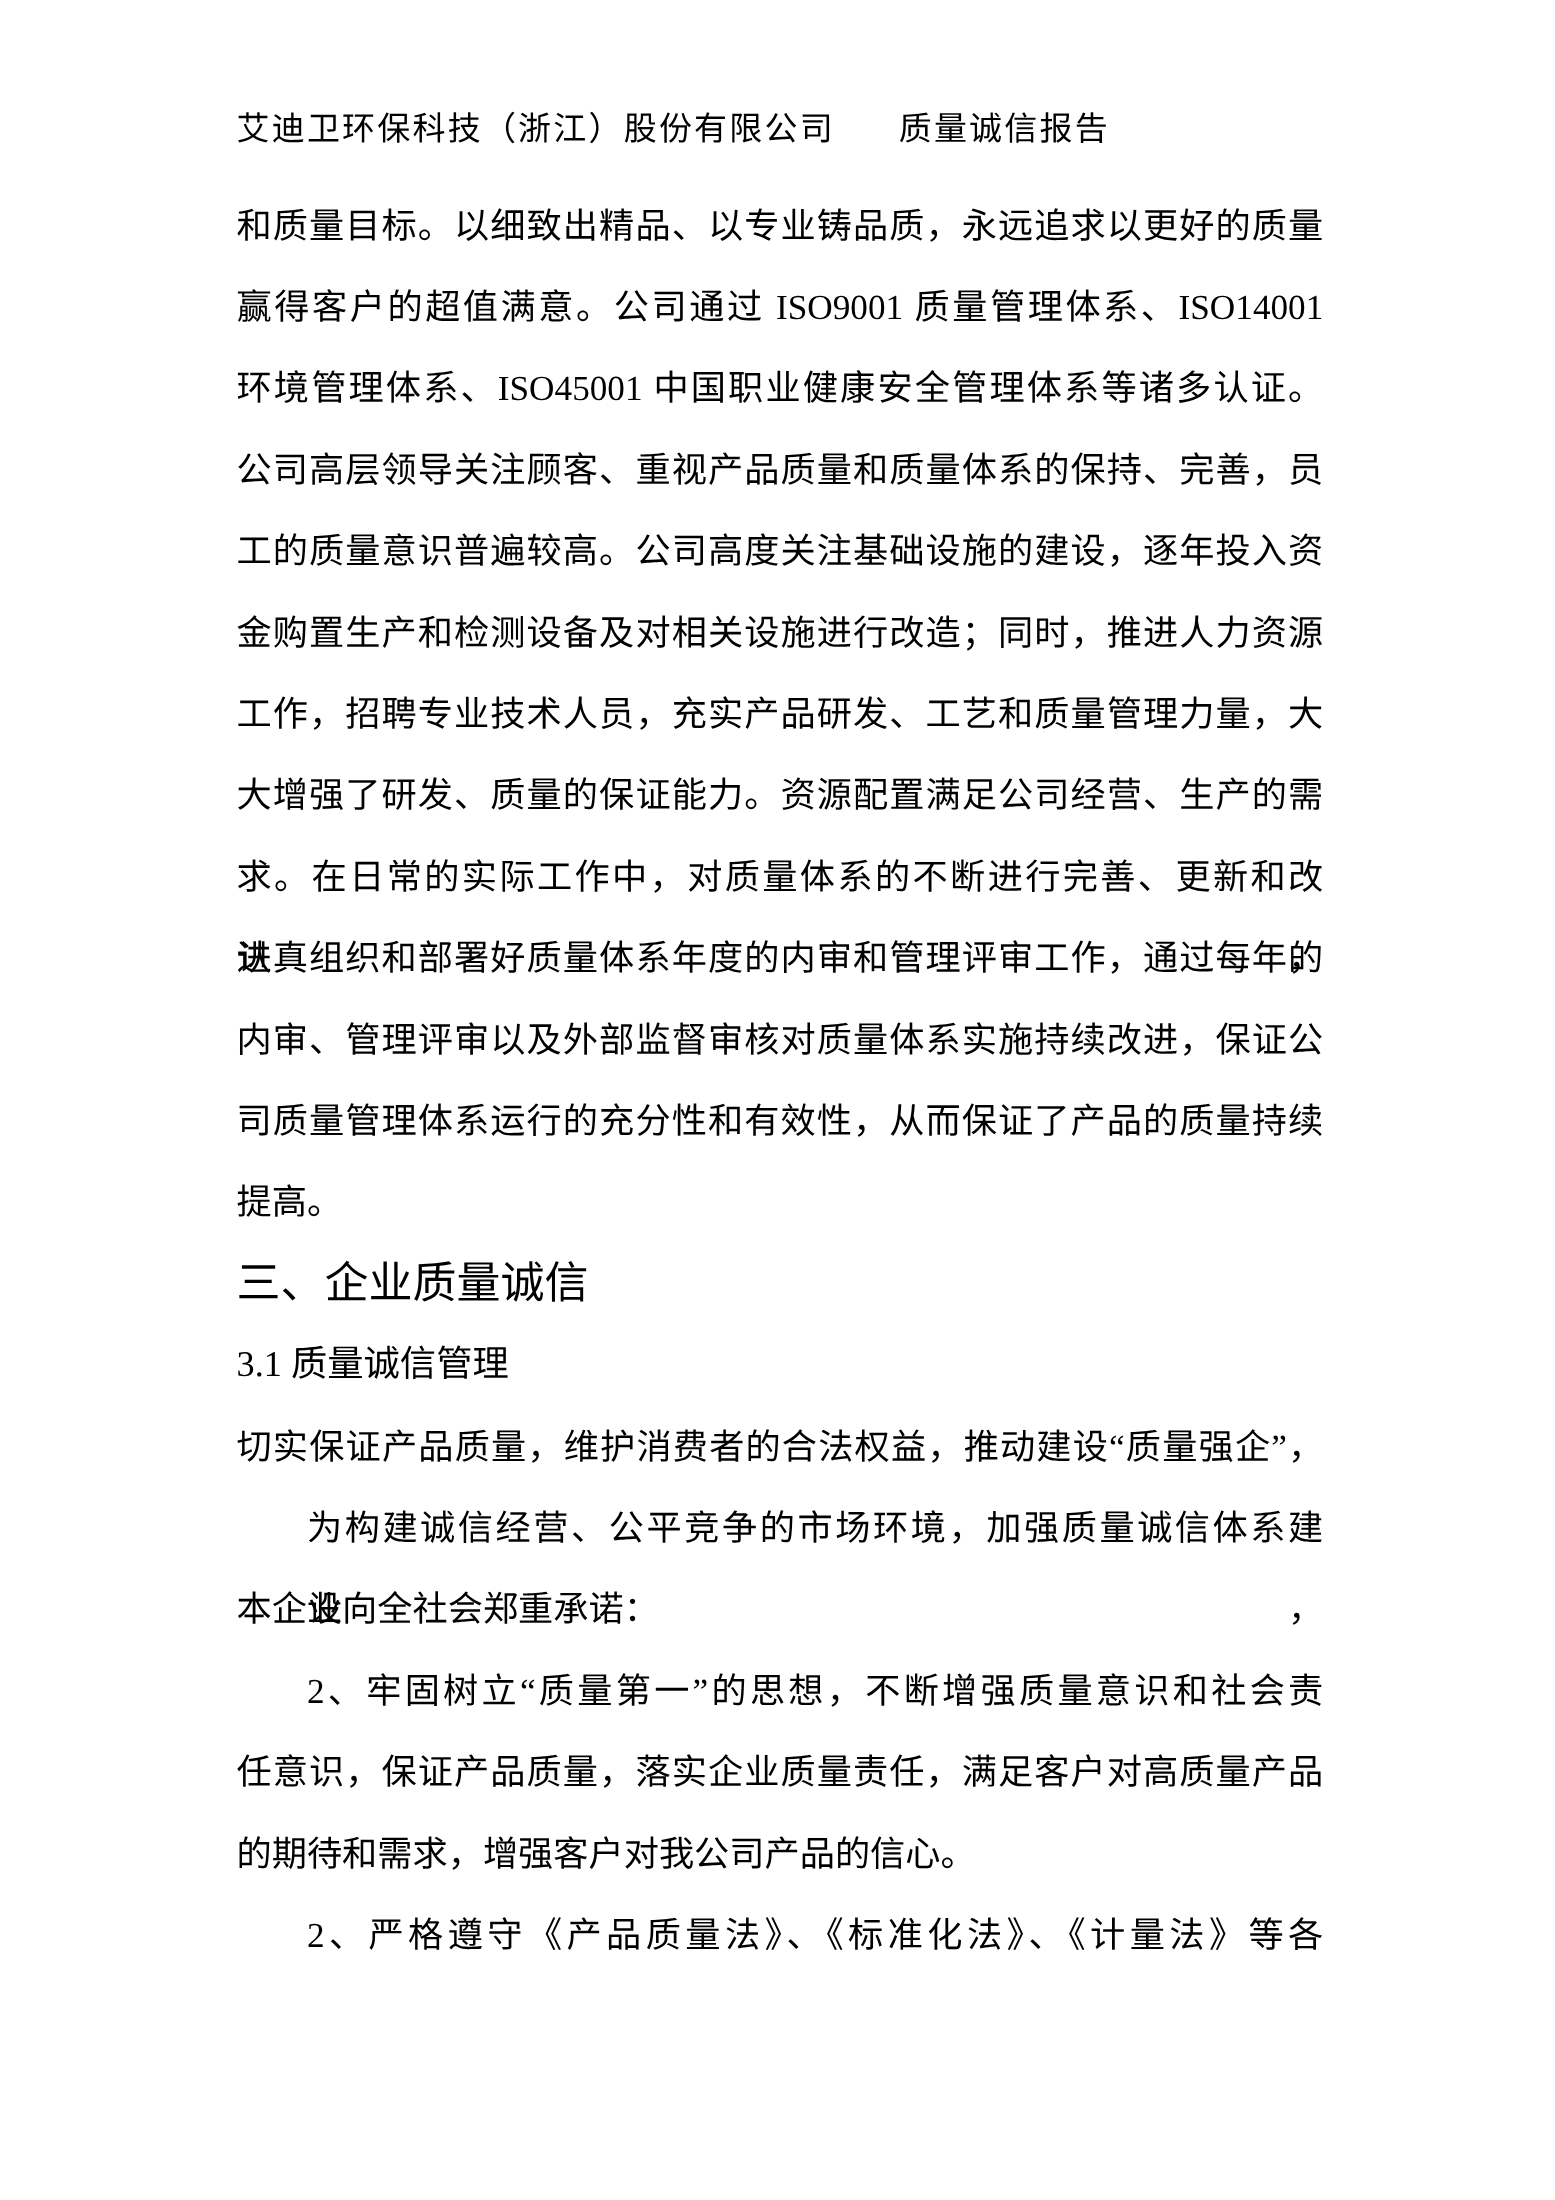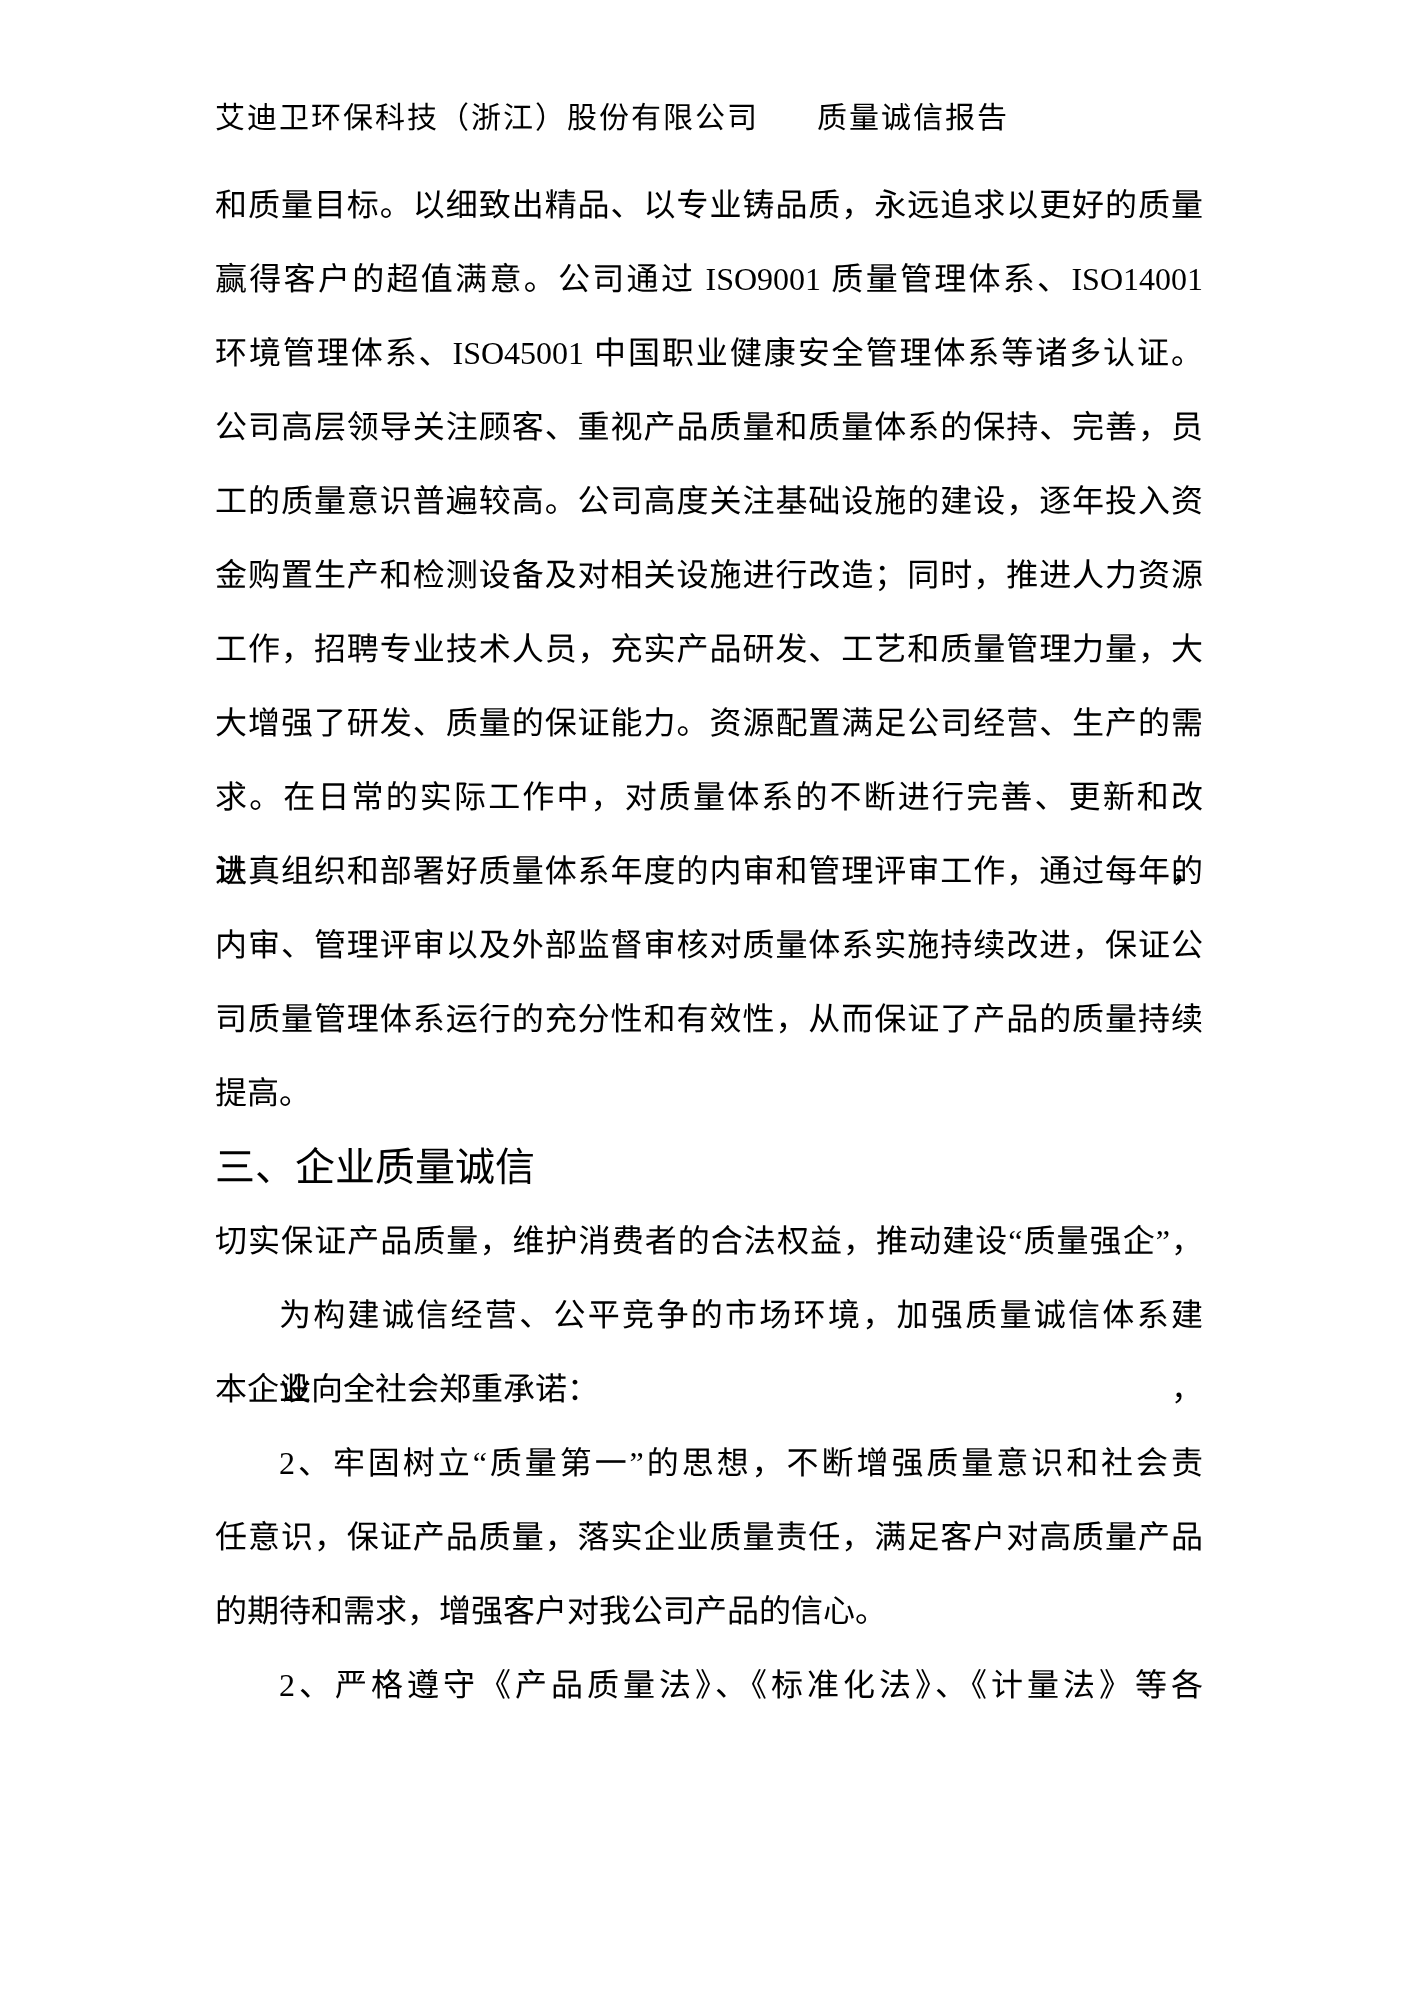--- a/index.html
+++ b/index.html
@@ -81,20 +81,21 @@
     <div class="ln j">金购置生产和检测设备及对相关设施进行改造；同时，推进人力资源</div>
     <div class="ln j">工作，招聘专业技术人员，充实产品研发、工艺和质量管理力量，大</div>
     <div class="ln j">大增强了研发、质量的保证能力。资源配置满足公司经营、生产的需</div>
     <div class="ln j">求。在日常的实际工作中，对质量体系的不断进行完善、更新和改进，</div>
     <div class="ln j">认真组织和部署好质量体系年度的内审和管理评审工作，通过每年的</div>
     <div class="ln j">内审、管理评审以及外部监督审核对质量体系实施持续改进，保证公</div>
     <div class="ln j">司质量管理体系运行的充分性和有效性，从而保证了产品的质量持续</div>
     <div class="ln">提高。</div>
 
     <h2 class="ln h1">三、企业质量诚信</h2>
+    <div class="ln sub">3.1 质量诚信管理</div>
 
     <div class="ln j">切实保证产品质量，维护消费者的合法权益，推动建设“质量强企”，</div>
     <div class="ln j ind">为构建诚信经营、公平竞争的市场环境，加强质量诚信体系建设，</div>
     <div class="ln">本企业向全社会郑重承诺：</div>
 
     <div class="ln j ind">2、牢固树立“质量第一”的思想，不断增强质量意识和社会责</div>
     <div class="ln j">任意识，保证产品质量，落实企业质量责任，满足客户对高质量产品</div>
     <div class="ln">的期待和需求，增强客户对我公司产品的信心。</div>
 
     <div class="ln j ind">2、严格遵守《产品质量法》、《标准化法》、《计量法》等各</div>

